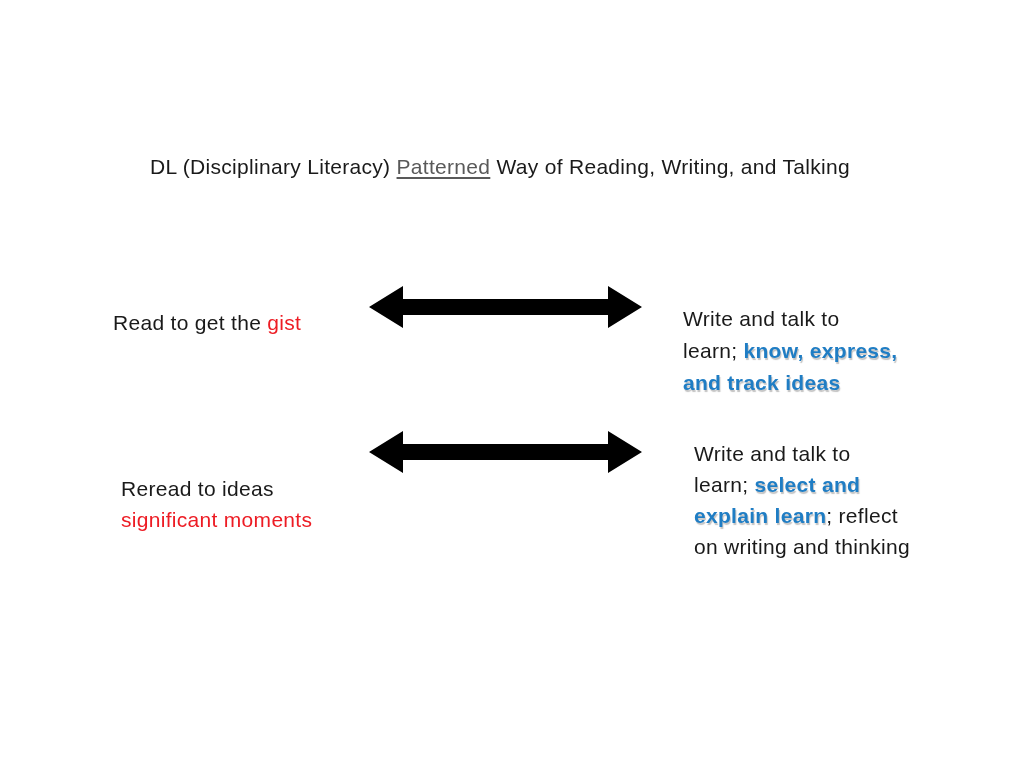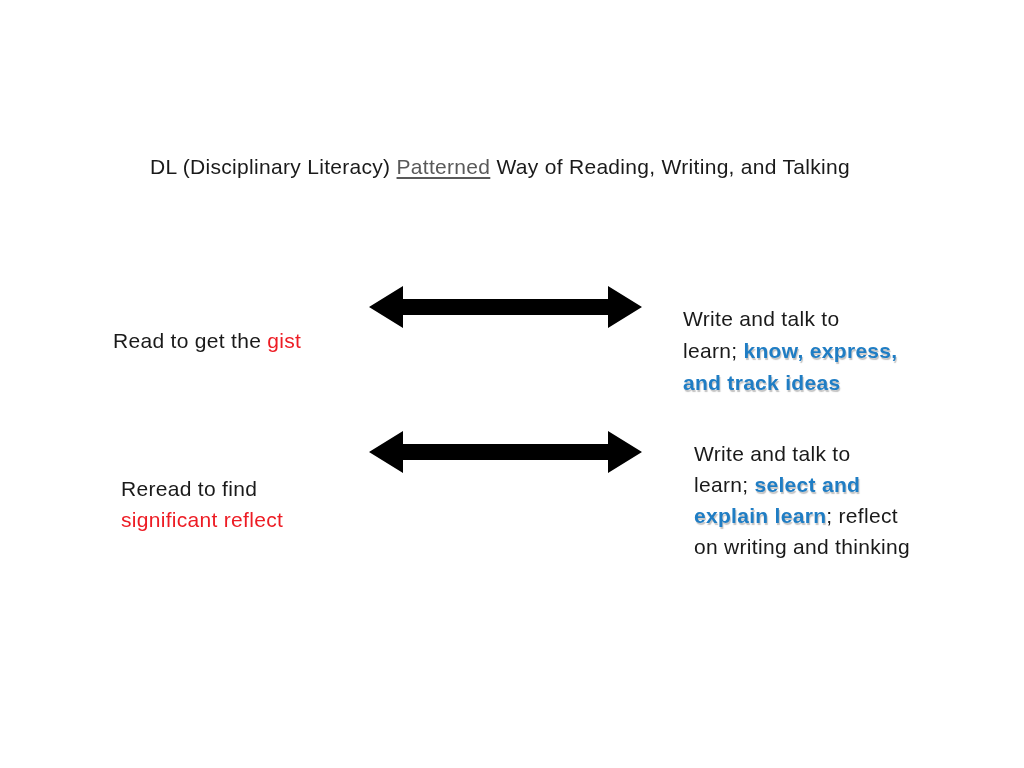--- a/index.html
+++ b/index.html
@@ -28,21 +28,21 @@
     text-underline-offset: 3px;
     cursor: pointer;
   }
   .text-block {
     position: absolute;
     font-size: 21px;
     white-space: pre-line;
   }
   .read-block-1 {
     left: 113px;
-    top: 300px;
+    top: 282px;
     line-height: 27px;
   }
   .read-block-2 {
     left: 121px;
     top: 442px;
     line-height: 31px;
   }
   .write-block-1 {
     left: 683px;
     top: 271px;
@@ -81,22 +81,22 @@
     <polygon points="0,22 34,1 34,14 239,14 239,1 273,22 239,43 239,30 34,30 34,43" style="fill: rgb(0, 0, 0);"></polygon>
   </svg>
 
   <div class="text-block write-block-1" style="color: rgb(26, 26, 26);">
     <span>Write and talk to
 learn; </span><span class="blue-emph" style="color: rgb(31, 125, 196);">know, express,
 and track ideas</span>
   </div>
 
   <div class="text-block read-block-2" style="color: rgb(26, 26, 26);">
-    <span>Reread to find
-</span><span style="color: rgb(237, 28, 36);">significant reflect</span>
+    <span>Reread to ideas
+</span><span style="color: rgb(237, 28, 36);">significant moments</span>
   </div>
 
   <svg class="arrow arrow-2" width="273" height="44" viewBox="0 0 273 44" xmlns="http://www.w3.org/2000/svg">
     <polygon points="0,22 34,1 34,14 239,14 239,1 273,22 239,43 239,30 34,30 34,43" style="fill: rgb(0, 0, 0);"></polygon>
   </svg>
 
   <div class="text-block write-block-2" style="color: rgb(26, 26, 26);">
     <span>Write and talk to
 learn; </span><span class="blue-emph" style="color: rgb(31, 125, 196);">select and
 explain learn</span><span>; reflect

